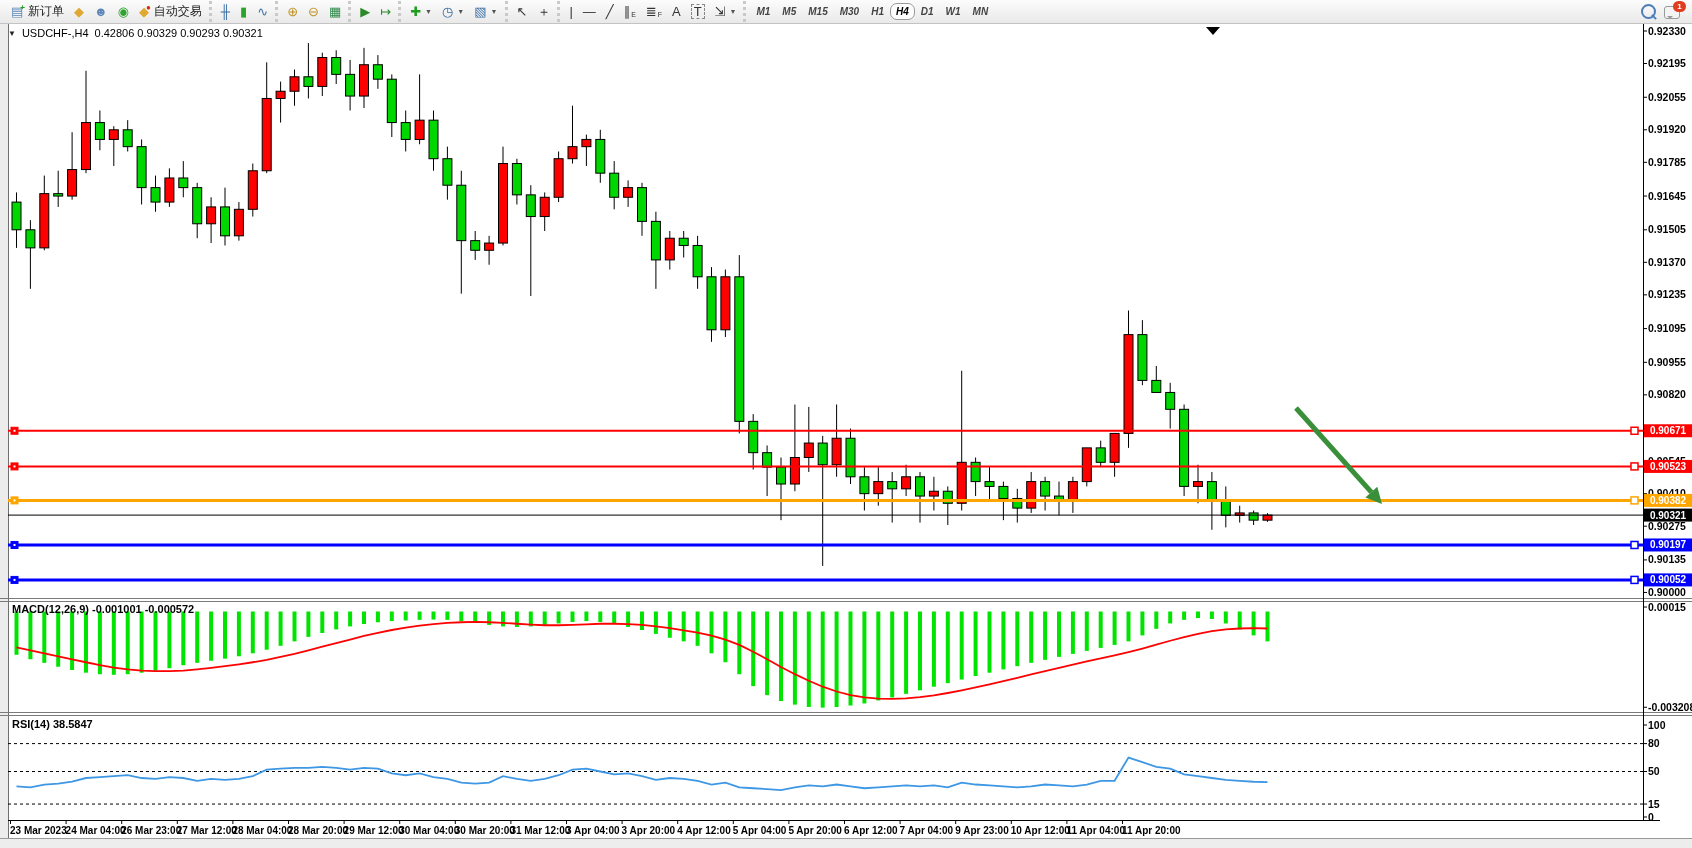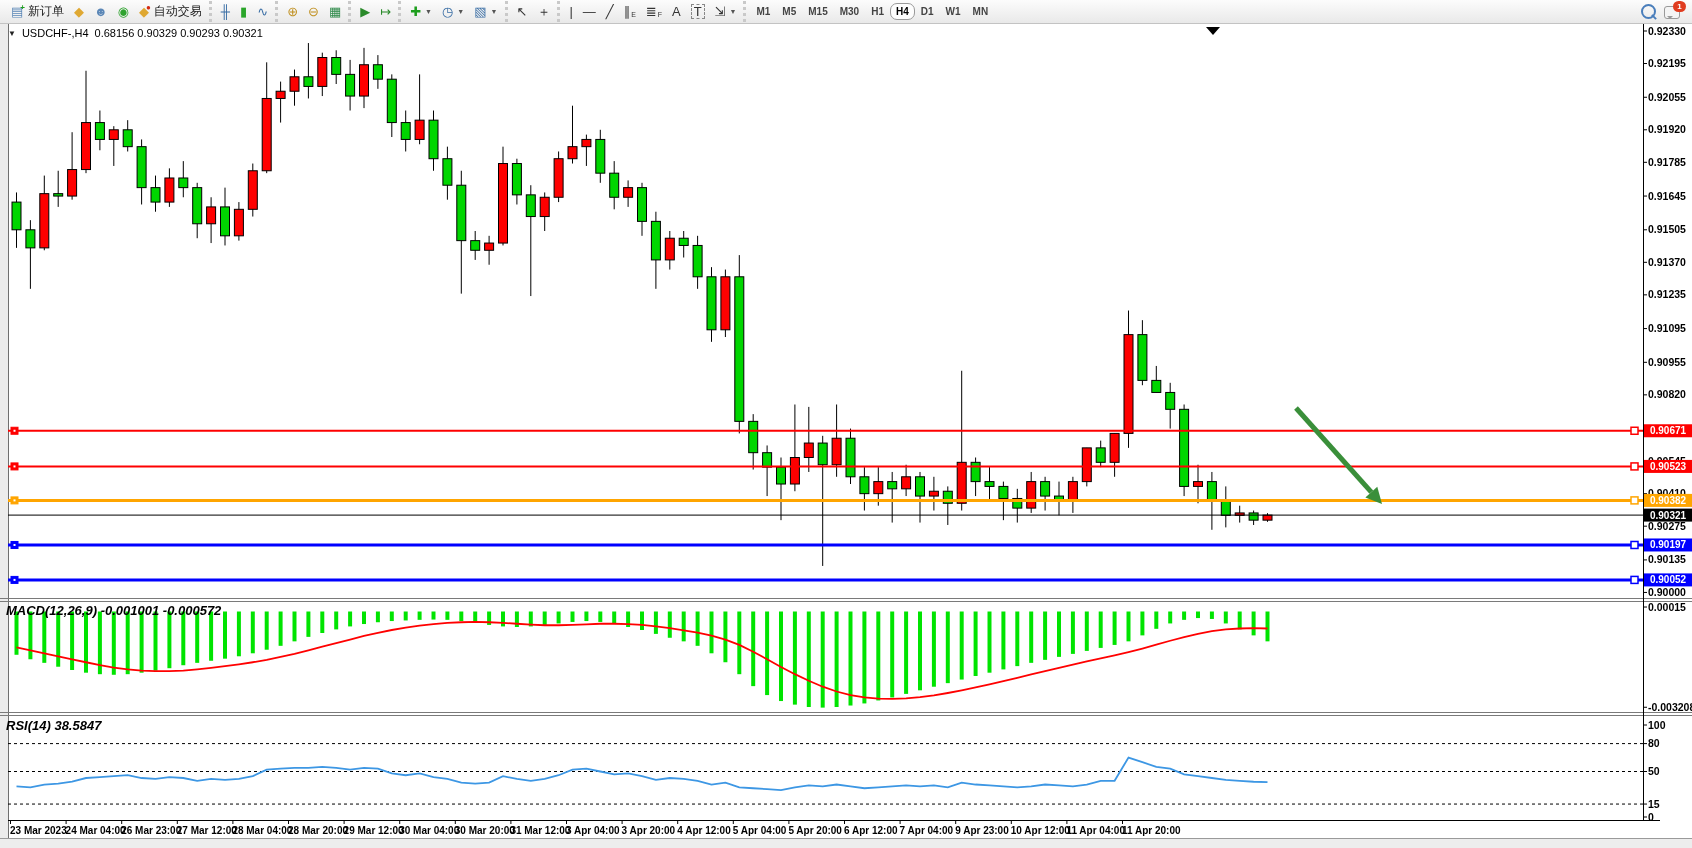--- a/index.html
+++ b/index.html
@@ -18,39 +18,39 @@
   }
   .tb-group{display:flex;align-items:center;height:21px;padding-left:4px;margin-left:2px;
     border-left:3px dotted #c9c9c9;}
   .tb-group:first-child{border-left:none;}
   .tb-btn{display:inline-flex;align-items:center;gap:3px;height:20px;padding:0 4px;
     border:1px solid transparent;border-radius:2px;cursor:default;}
   .tb-btn .glyph{font-size:13px;line-height:13px;}
   .tb-btn .sub{font-size:7px;margin-left:-2px;margin-top:6px;color:#333;}
   .tb-btn .badge-mini{font-size:8px;margin-left:-6px;margin-top:-8px;font-weight:bold;}
   .tb-btn .dd{font-size:7px;color:#555;margin-left:1px;}
-  .tf-btn{font-size:10px;font-weight:bold;color:#444;padding:2px 5px;border:1px solid transparent;}
+  .tf-btn{font-size:10px;font-weight:bold;color:#444;padding:2px 5px;border:1px solid transparent;font-style:italic;}
   .tf-btn.active{background:#fdfdfd;border:1px solid #9a9a9a;border-radius:7px;color:#000;}
   .boxT{border:1px dashed #888;padding:0 2px;font-size:10px;line-height:11px;}
   #tb-right{margin-left:auto;display:flex;align-items:center;gap:8px;padding-right:10px;}
   .mag{position:relative;width:11px;height:11px;border:2px solid #4a7ebb;border-radius:50%;display:inline-block;}
   .mag::after{content:"";position:absolute;width:6px;height:2px;background:#4a7ebb;
     transform:rotate(45deg);left:8px;top:10px;}
   .chatwrap{position:relative;display:inline-block;width:18px;height:14px;}
   .chat{position:absolute;left:0;bottom:0;width:14px;height:11px;border:1px solid #999;
     border-radius:3px;background:#f4f4f4;}
   .chat::after{content:"";position:absolute;left:2px;bottom:-4px;border:3px solid transparent;border-top-color:#999;}
   .chat-badge{position:absolute;right:-4px;top:-4px;min-width:11px;height:11px;border-radius:6px;
     background:#e03c1f;color:#fff;font-size:8px;font-weight:bold;text-align:center;line-height:11px;padding:0 1px;}
   
   #chart-wrap{position:absolute;left:0;top:24px;width:1692px;height:824px;background:#ececec;}
   #chart-svg{position:absolute;left:0;top:0;}
   #title-overlay{position:absolute;left:8px;top:3px;font-size:11px;color:#000;z-index:5;display:flex;gap:6px;align-items:center;}
   #title-overlay .tri{font-size:8px;color:#222;}
-  #macd-label,#rsi-label{position:absolute;left:6px;font-size:13px;font-weight:bold;color:#000;z-index:5;font-style:italic;}
+  #macd-label,#rsi-label{position:absolute;left:12px;font-size:11px;font-weight:bold;color:#000;z-index:5;}
   #macd-label{top:579px;}
   #rsi-label{top:694px;}
 </style>
 </head>
 <body>
 
 <div id="toolbar">
     <div class="tb-group">
       <div class="tb-btn">
         <span class="glyph" style="color: rgb(91, 135, 183);">▤</span>
@@ -170,21 +170,21 @@
         <span class="chat"></span>
         <span class="chat-badge">1</span>
       </span>
     </div>
   </div>
 
 <div id="chart-wrap">
   <div id="title-overlay">
     <span class="tri">▼</span>
     <span>USDCHF-,H4</span>
-    <span>0.68156 0.90329 0.90293 0.90321</span>
+    <span>0.42806 0.90329 0.90293 0.90321</span>
   </div>
   <div id="macd-label">MACD(12,26,9) -0.001001 -0.000572</div>
   <div id="rsi-label">RSI(14) 38.5847</div>
   <svg id="chart-svg" width="1692" height="824">
       <g>
         <rect x="0" y="0" width="1692" height="824" fill="#ececec"></rect>
         <rect x="8" y="0" width="1684" height="814" fill="#ffffff"></rect>
         <rect x="0" y="814" width="1692" height="10" fill="#ededed"></rect>
         <line x1="0" y1="814.5" x2="1692" y2="814.5" stroke="#9a9a9a" stroke-width="1"></line>
         <line x1="8.5" y1="0" x2="8.5" y2="814" stroke="#6f6f6f" stroke-width="1"></line>

